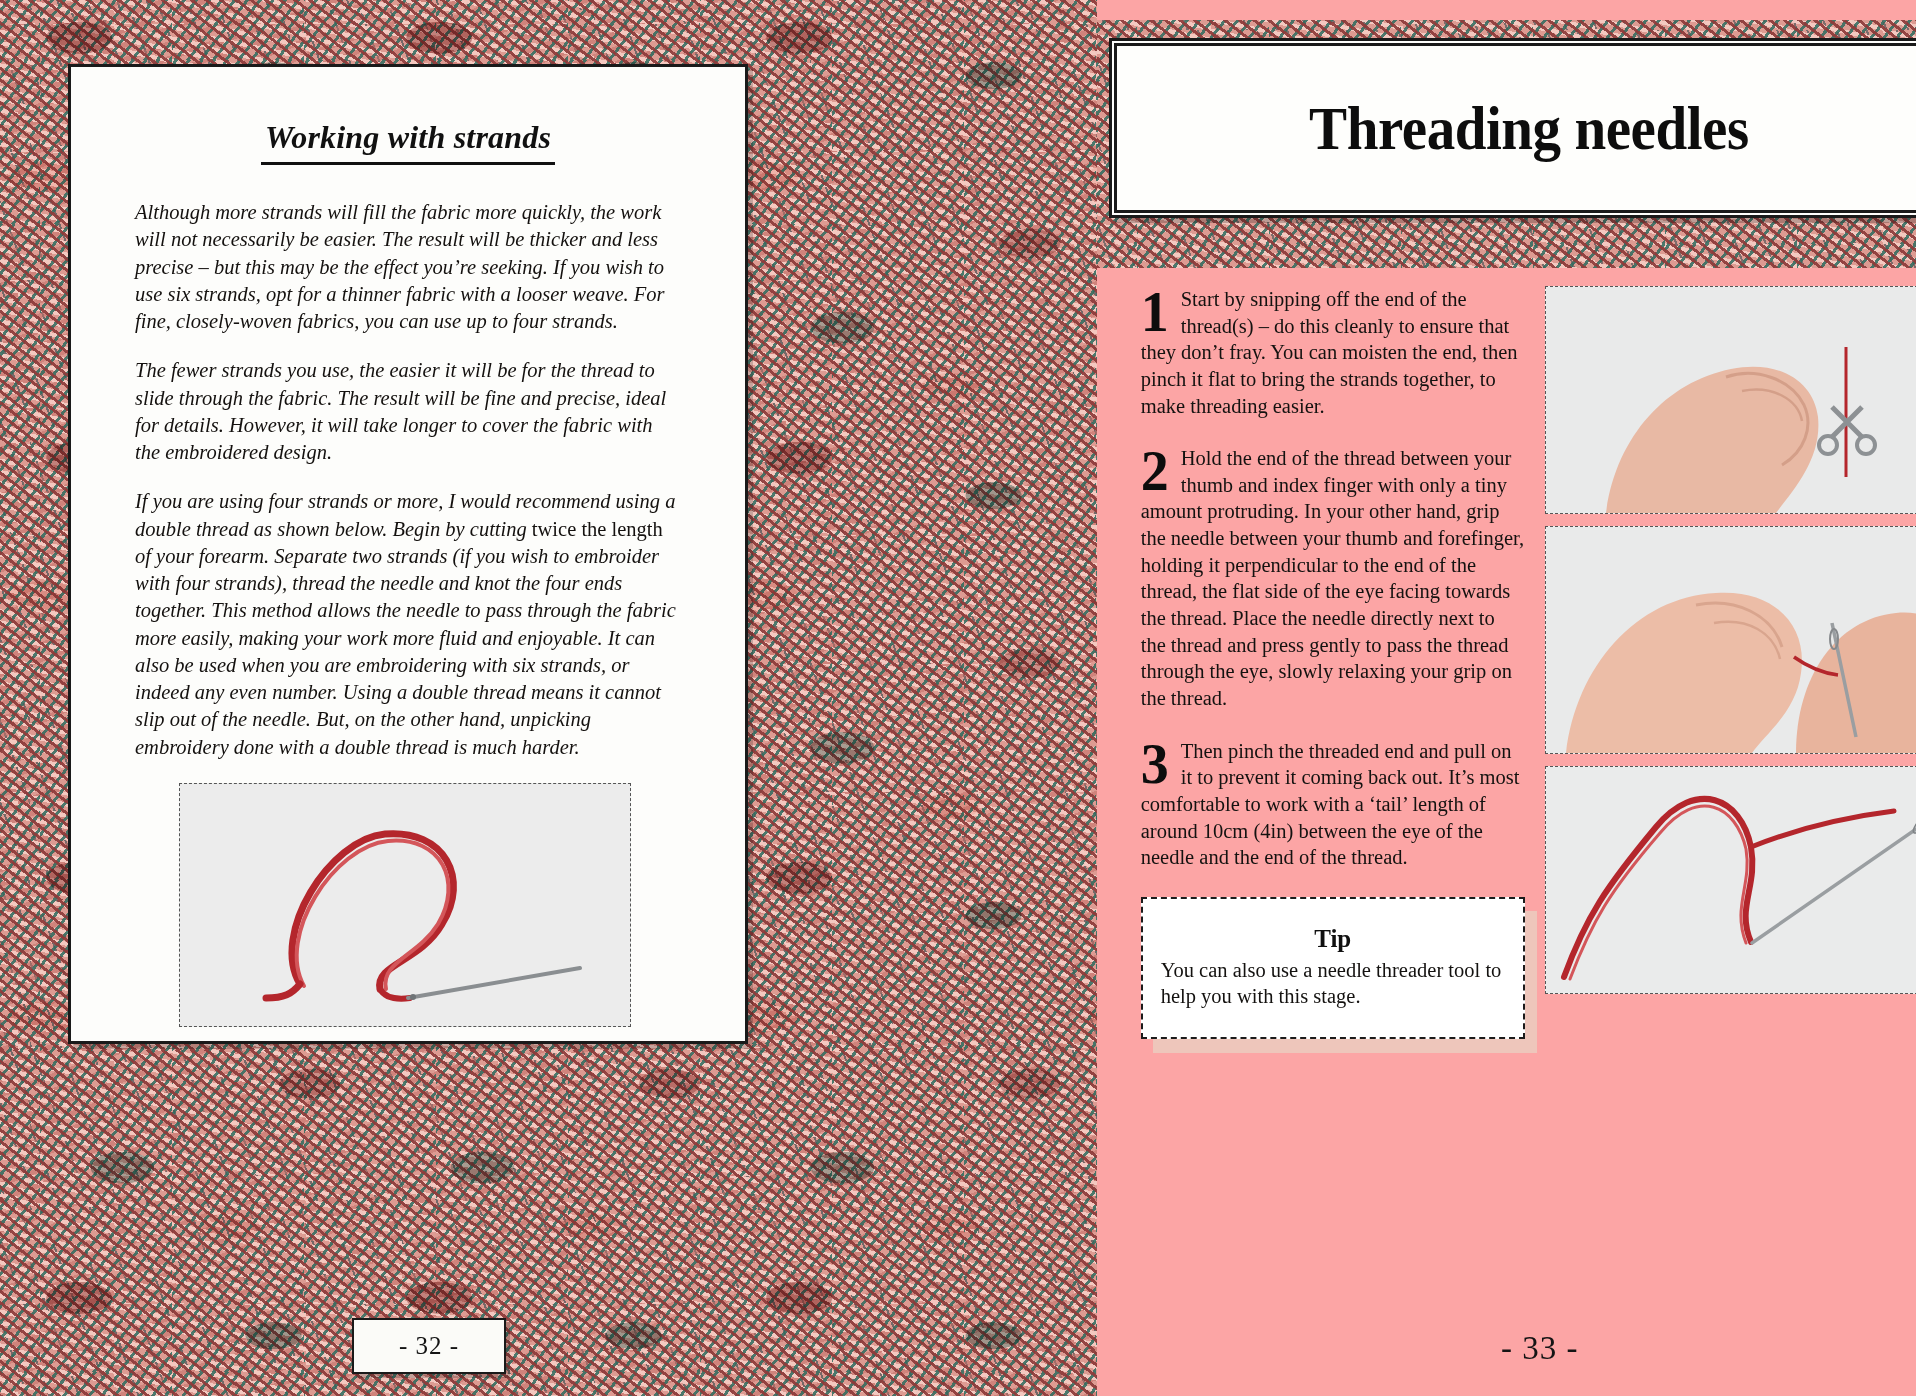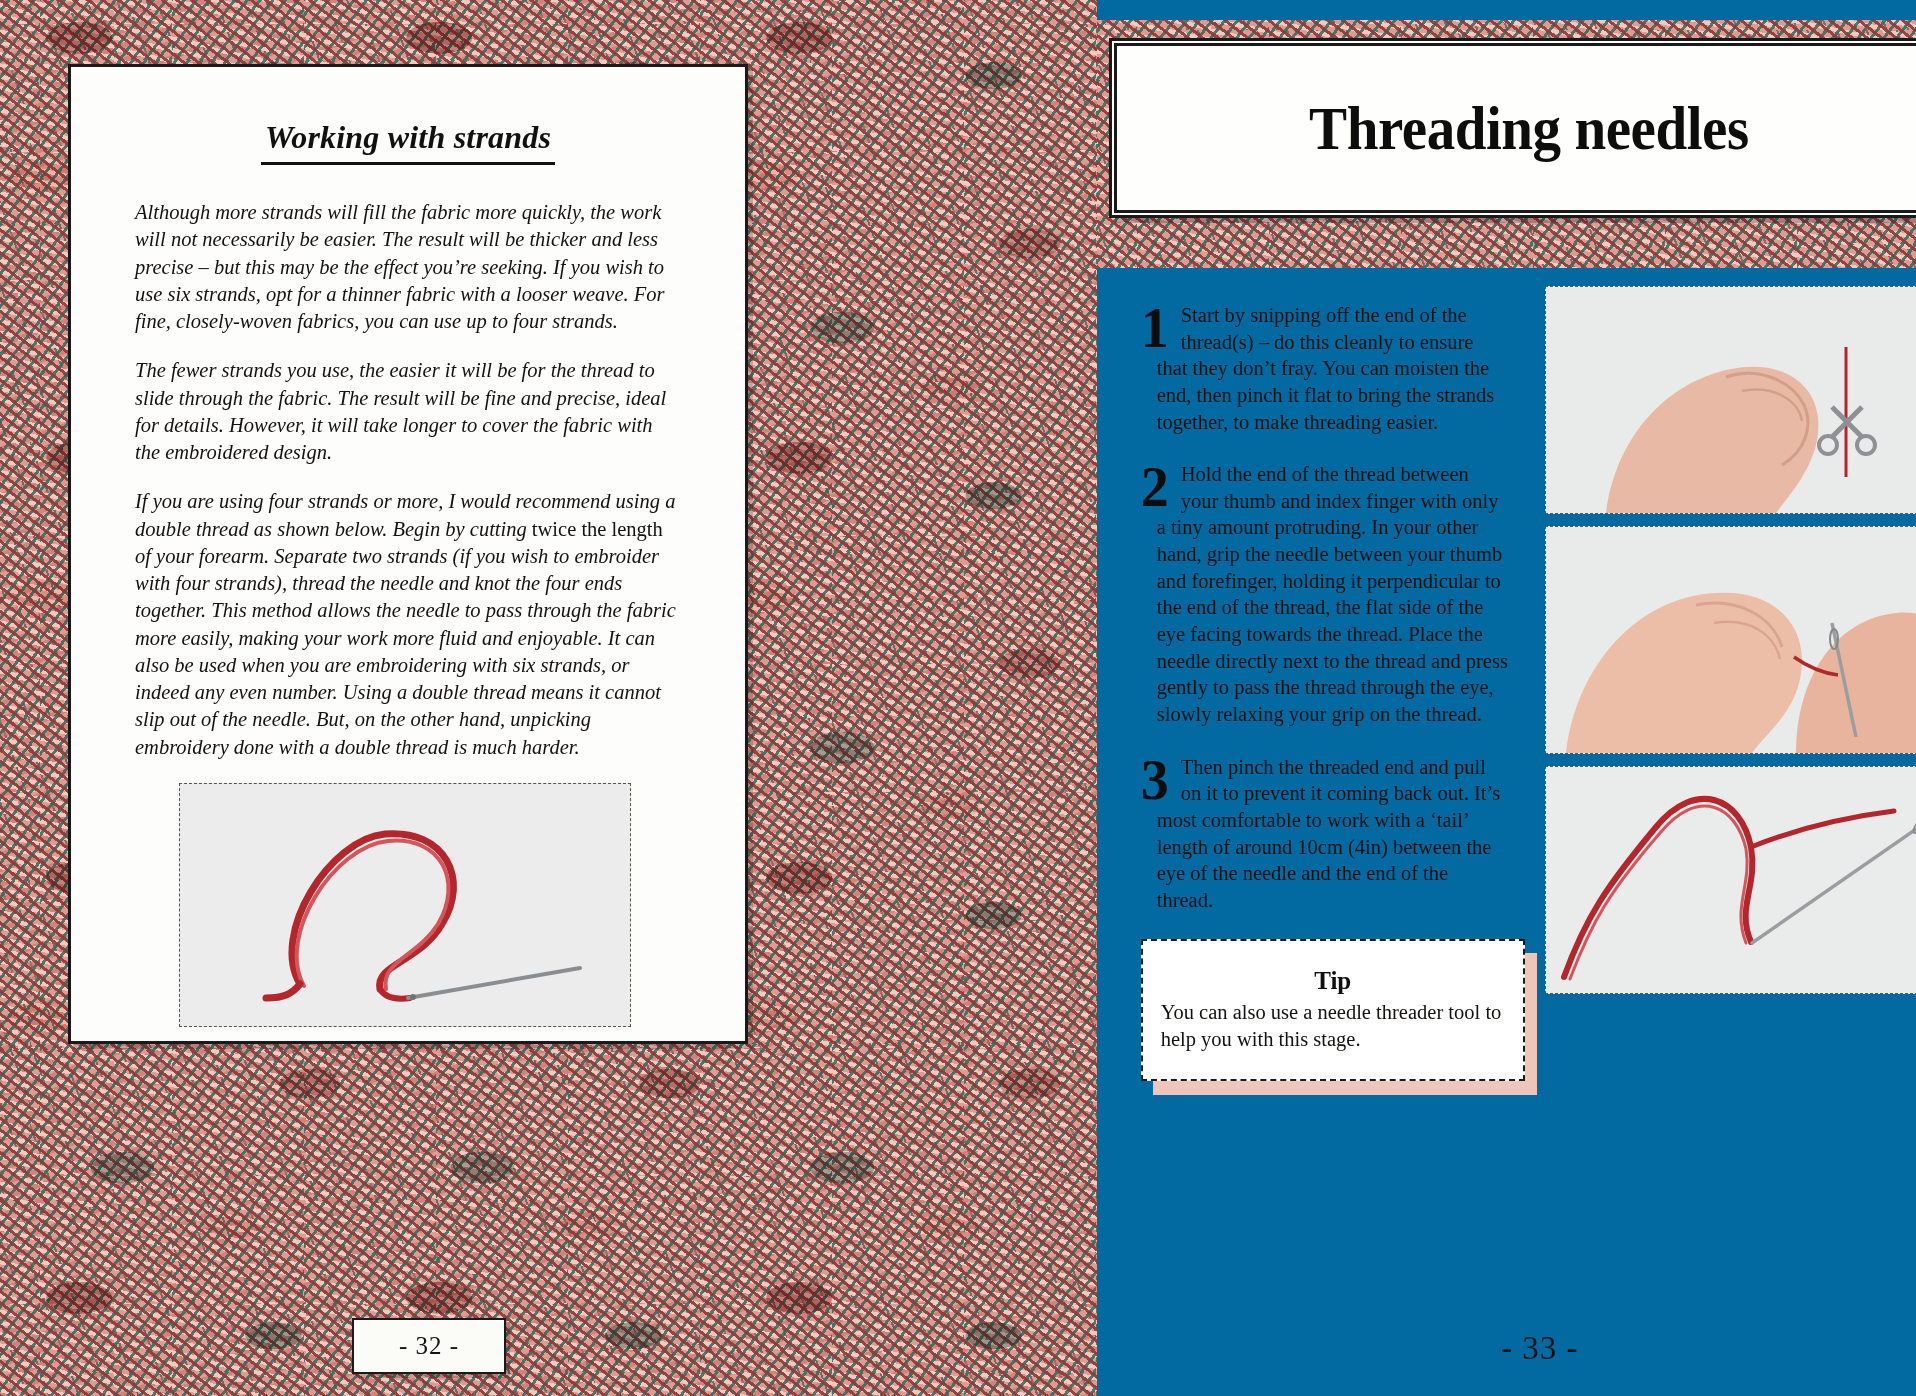--- a/index.html
+++ b/index.html
@@ -94,21 +94,21 @@
     border:2.5px solid #1a1a1a;
     box-shadow:4px 4px 0 rgba(0,0,0,.2);
     display:flex;align-items:center;justify-content:center;
     font-size:25px;color:#141414;letter-spacing:1px;
   }
 
   
   .page-right{
     position:relative;
     width:886px;height:1396px;
-    background:#0369a1;
+    background:#fca5a5;
   }
   .title-strip{
     position:absolute;left:0;top:20px;
     width:886px;height:248px;
     overflow:hidden;
   }
   .title-strip .strip-pattern{
     position:absolute;left:0;top:0;width:886px;height:248px;
     background-color:#dd9b92;
     background-image:
@@ -150,21 +150,21 @@
   .steps-col{width:388px;}
   .step{margin-bottom:26px;position:relative;}
   .step .num{
     float:left;
     font-size:56px;line-height:.82;
     font-weight:bold;
     margin:4px 12px 0 0;
     color:#0d0d0d;
   }
   .step p{
-    margin:16px;
+    margin:0;
     font-size:20.5px;line-height:1.3;
     color:#141210;
     text-align:left;
   }
   .photos-col{width:408px;display:flex;flex-direction:column;gap:12px;}
   .photo-r{
     width:406px;
     border:1px dashed #555;
     background:#eceeee;
     position:relative;overflow:hidden;

